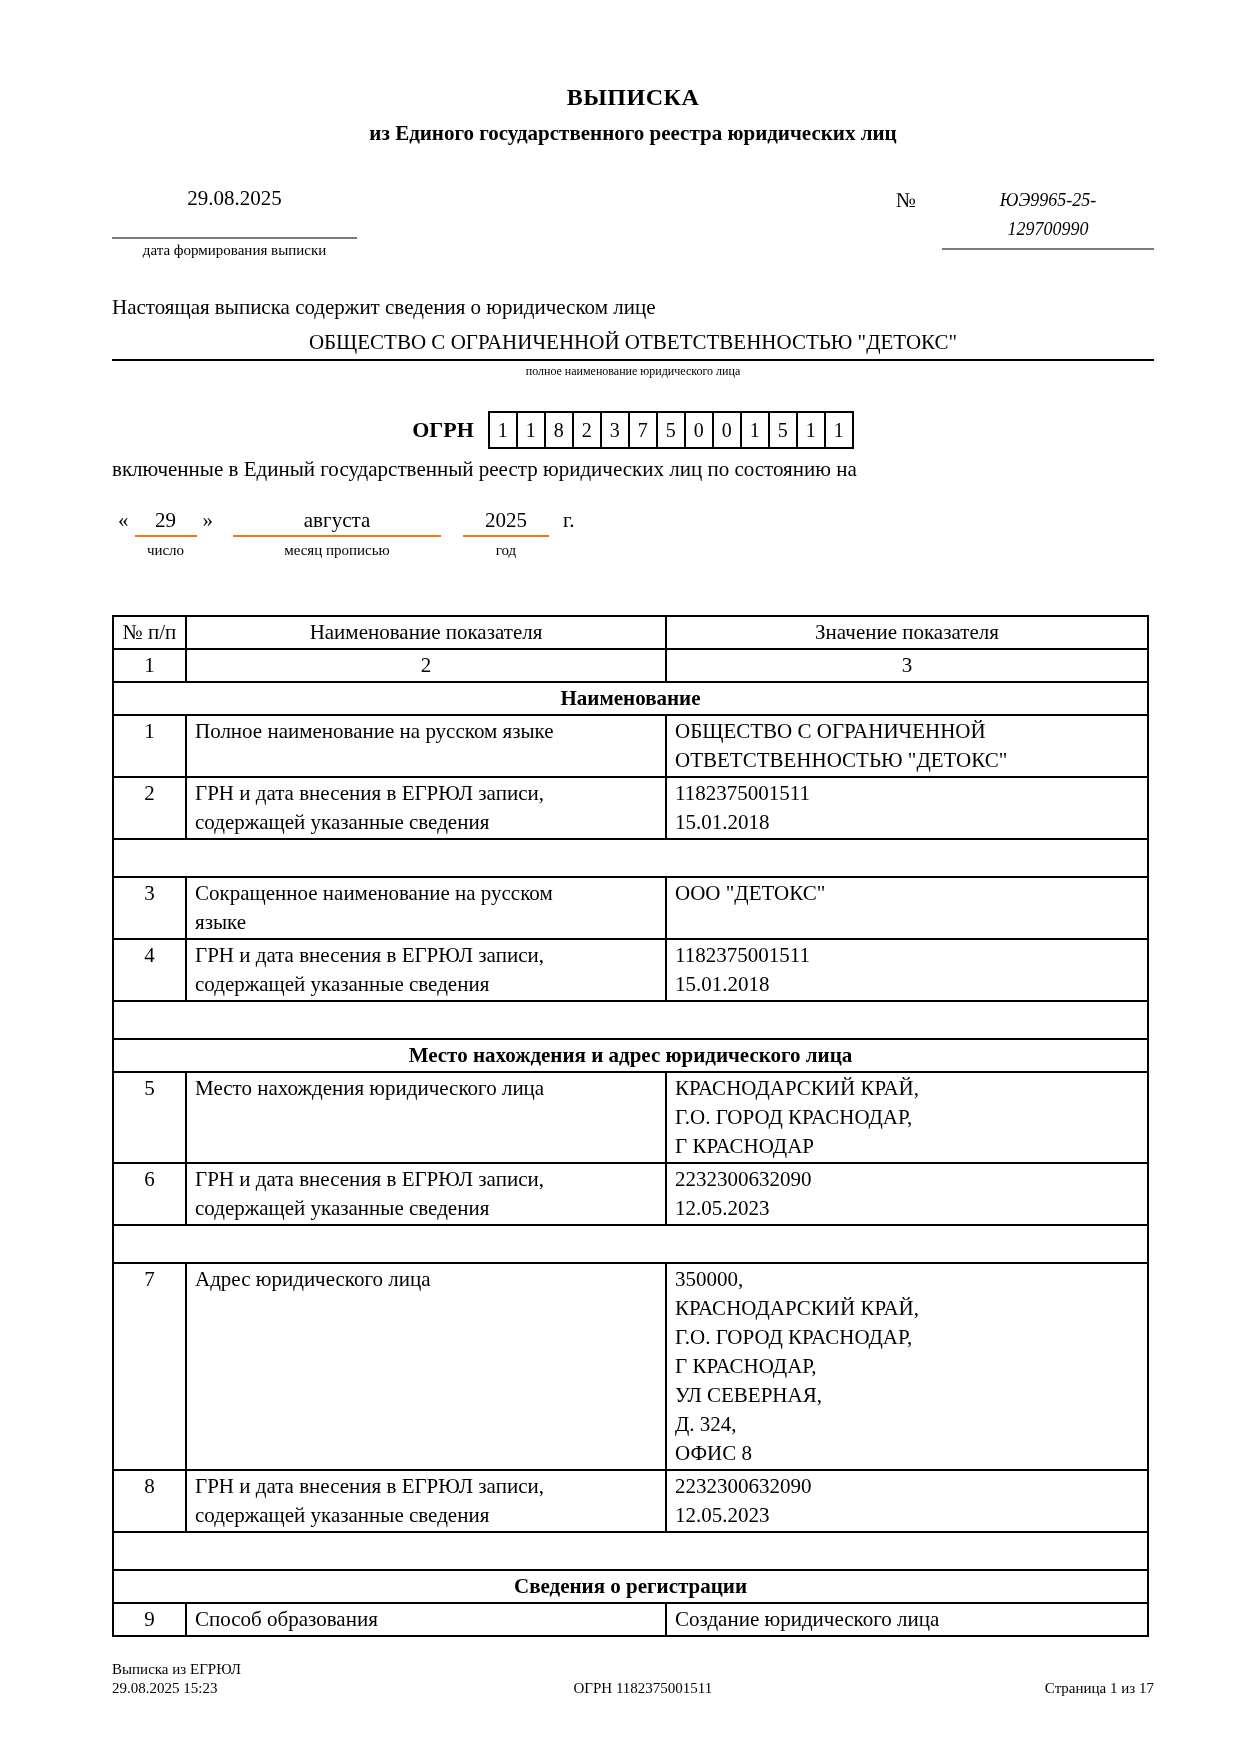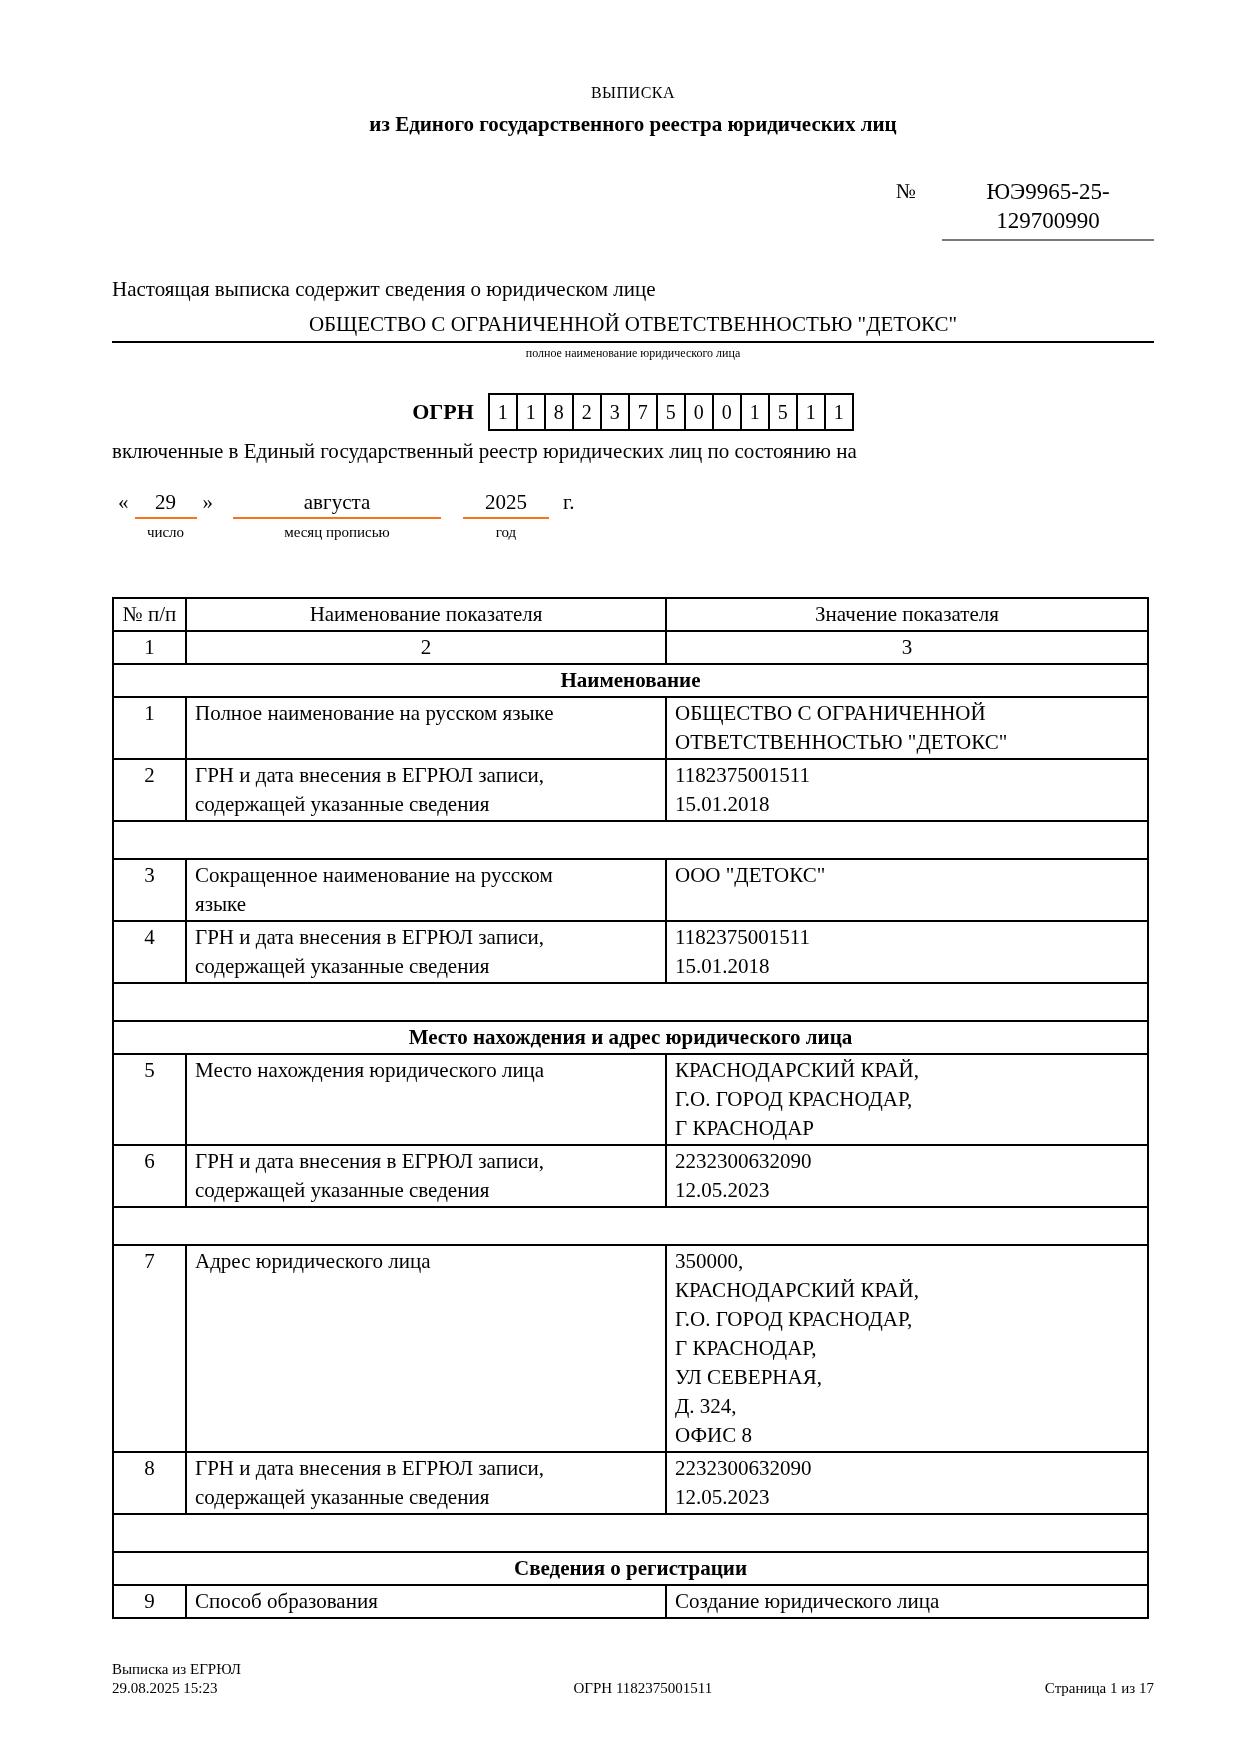--- a/index.html
+++ b/index.html
@@ -7,32 +7,32 @@
     position:relative;
     width:1240px; height:1755px;
     background:#ffffff;
     font-family:"Liberation Serif", serif;
     color:#000;
     overflow:hidden;
   }
   .content { position:absolute; left:112px; top:0; width:1042px; }
 
   
-  .doc-title { margin-top:84px; text-align:center; font-size:16px; font-weight:normal; letter-spacing:.5px; }
+  .doc-title { margin-top:84px; text-align:center; font-size:24px; font-weight:bold; letter-spacing:.5px; }
   .doc-subtitle { margin-top:10px; text-align:center; font-size:21px; font-weight:bold; }
 
   
   .date-num-row { margin-top:40px; display:flex; align-items:flex-start; }
   .date-block { width:245px; margin-left:0; }
   .date-value { text-align:center; font-size:21px; padding-bottom:26px; }
   .u-gray { border-bottom:2px solid #7a7a7a; }
   .small-label { font-size:15px; text-align:center; padding-top:3px; }
   .num-block { margin-left:auto; display:flex; align-items:flex-start; gap:26px; }
   .num-sign { font-size:21px; padding-top:2px; }
-  .num-col { width:212px; text-align:center; font-size:23px; line-height:29px; }
+  .num-col { width:212px; text-align:center; font-size:18px; line-height:29px;font-style:italic; }
   .num-col .u-gray { margin-top:4px; }
 
   
   .intro-text { margin-top:36px; font-size:21px; }
   .company-name { margin-top:10px; text-align:center; font-size:21px; }
   .company-underline { border-bottom:2px solid #000; margin-top:4px; }
   .company-label { font-size:12px; text-align:center; padding-top:3px; }
 
   
   .ogrn-row { margin-top:32px; display:flex; justify-content:center; align-items:center; }
@@ -85,20 +85,24 @@
 </head>
 <body>
 
 <div class="page">
   <div class="content">
 
     <div class="doc-title">ВЫПИСКА</div>
     <div class="doc-subtitle">из Единого государственного реестра юридических лиц</div>
 
     <div class="date-num-row">
+      <div class="date-block">
+        <div class="date-value u-gray">29.08.2025</div>
+        <div class="small-label">дата формирования выписки</div>
+      </div>
       <div class="num-block">
         <span class="num-sign">№</span>
         <div class="num-col">
           <div>ЮЭ9965-25-</div>
           <div>129700990</div>
           <div class="u-gray"></div>
         </div>
       </div>
     </div>
 

